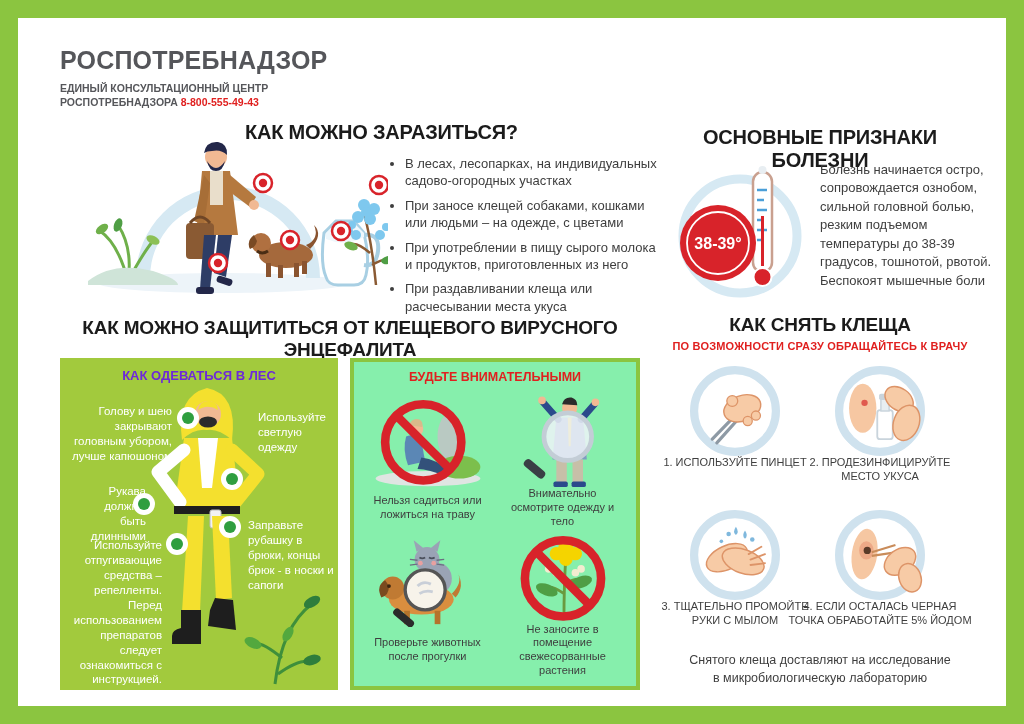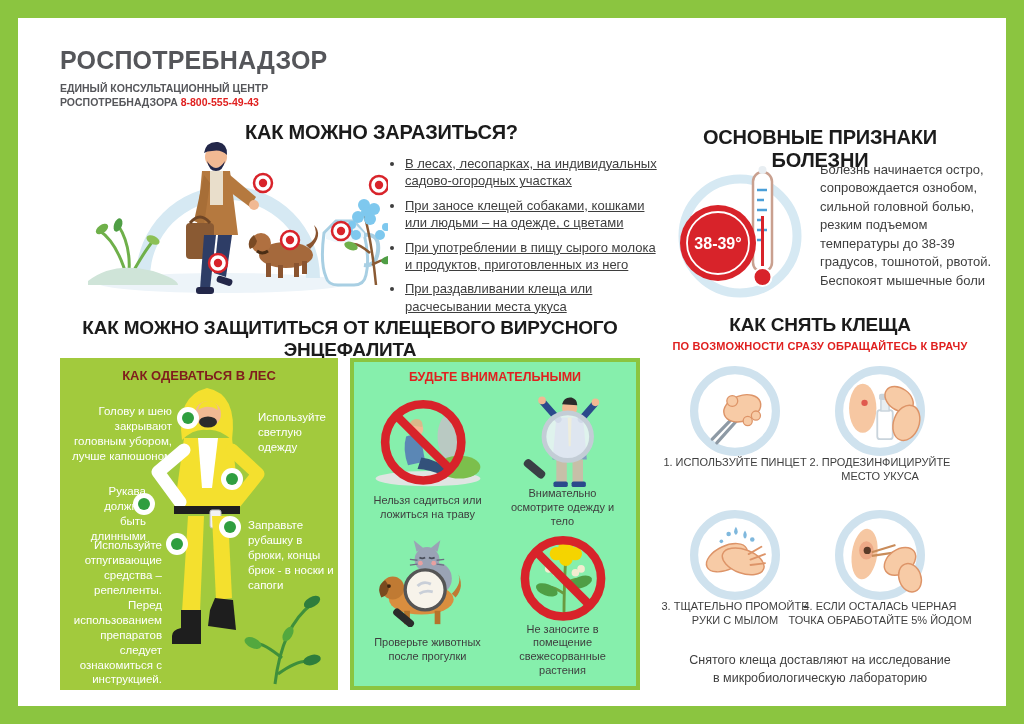--- a/index.html
+++ b/index.html
@@ -13,24 +13,24 @@
   .logo-name{font-size:25px;font-weight:700;color:#55565a;letter-spacing:0.2px;}
   .logo-sub{font-size:10.5px;font-weight:700;color:#55565a;line-height:1.35;margin-top:6px;}
   .phone{color:#e0201f;}
 
   .main-title{font-size:25px;font-weight:700;color:#e0201f;line-height:1.22;letter-spacing:-0.3px;text-align:center;}
 
   .sec-h{font-size:20px;}
   .sub-red{font-size:11px;font-weight:700;color:#e0201f;letter-spacing:0.2px;}
 
   ul.bullets{margin:0;padding-left:15px;width:256px;}
-  ul.bullets li{margin-bottom:7px;text-decoration:underline;}
+  ul.bullets li{margin-bottom:7px;}
 
   .green-panel{left:42px;top:340px;width:278px;height:332px;background:#a2ca3d;}
-  .panel-h{position:absolute;left:0;right:0;top:10px;text-align:center;font-size:13px;font-weight:700;color:#7f1d1d;}
+  .panel-h{position:absolute;left:0;right:0;top:10px;text-align:center;font-size:13px;font-weight:700;color:#6d28d9;}
   .tip{position:absolute;color:#ffffff;font-size:11.5px;line-height:1.3;}
   .tip.r{text-align:right;}
   .gdot{position:absolute;width:22px;height:22px;border-radius:50%;background:#fff;}
   .gdot span{position:absolute;left:5px;top:5px;width:12px;height:12px;border-radius:50%;background:#2f9e3f;}
 
   .att-panel{left:332px;top:340px;width:290px;height:332px;background:#86efac;border:4px solid #8bc540;box-sizing:border-box;}
   .att-h{position:absolute;left:0;right:0;top:8px;text-align:center;font-size:12.5px;font-weight:700;color:#e0201f;}
   .att-grid{position:absolute;left:6px;right:6px;top:26px;bottom:4px;display:grid;grid-template-columns:1fr 1fr;grid-template-rows:102px 36px 102px 44px;}
   .att-cell{display:flex;align-items:center;justify-content:center;}
   .att-cap{font-size:11px;line-height:1.25;color:#3e3e3e;text-align:center;padding:0 6px;}

